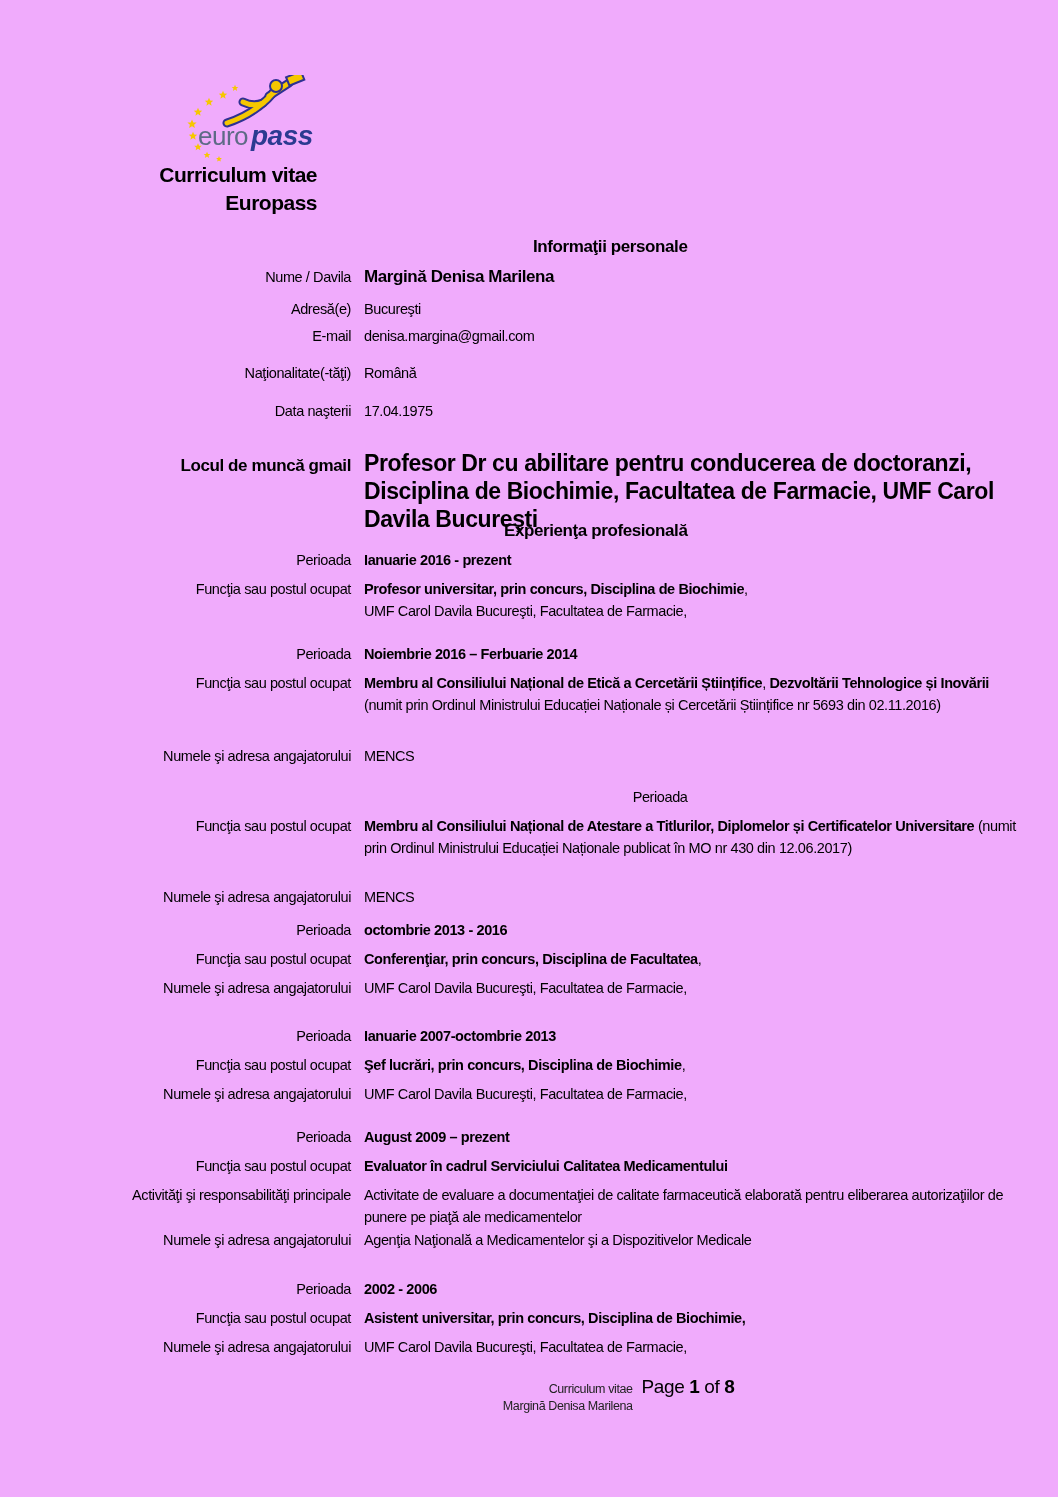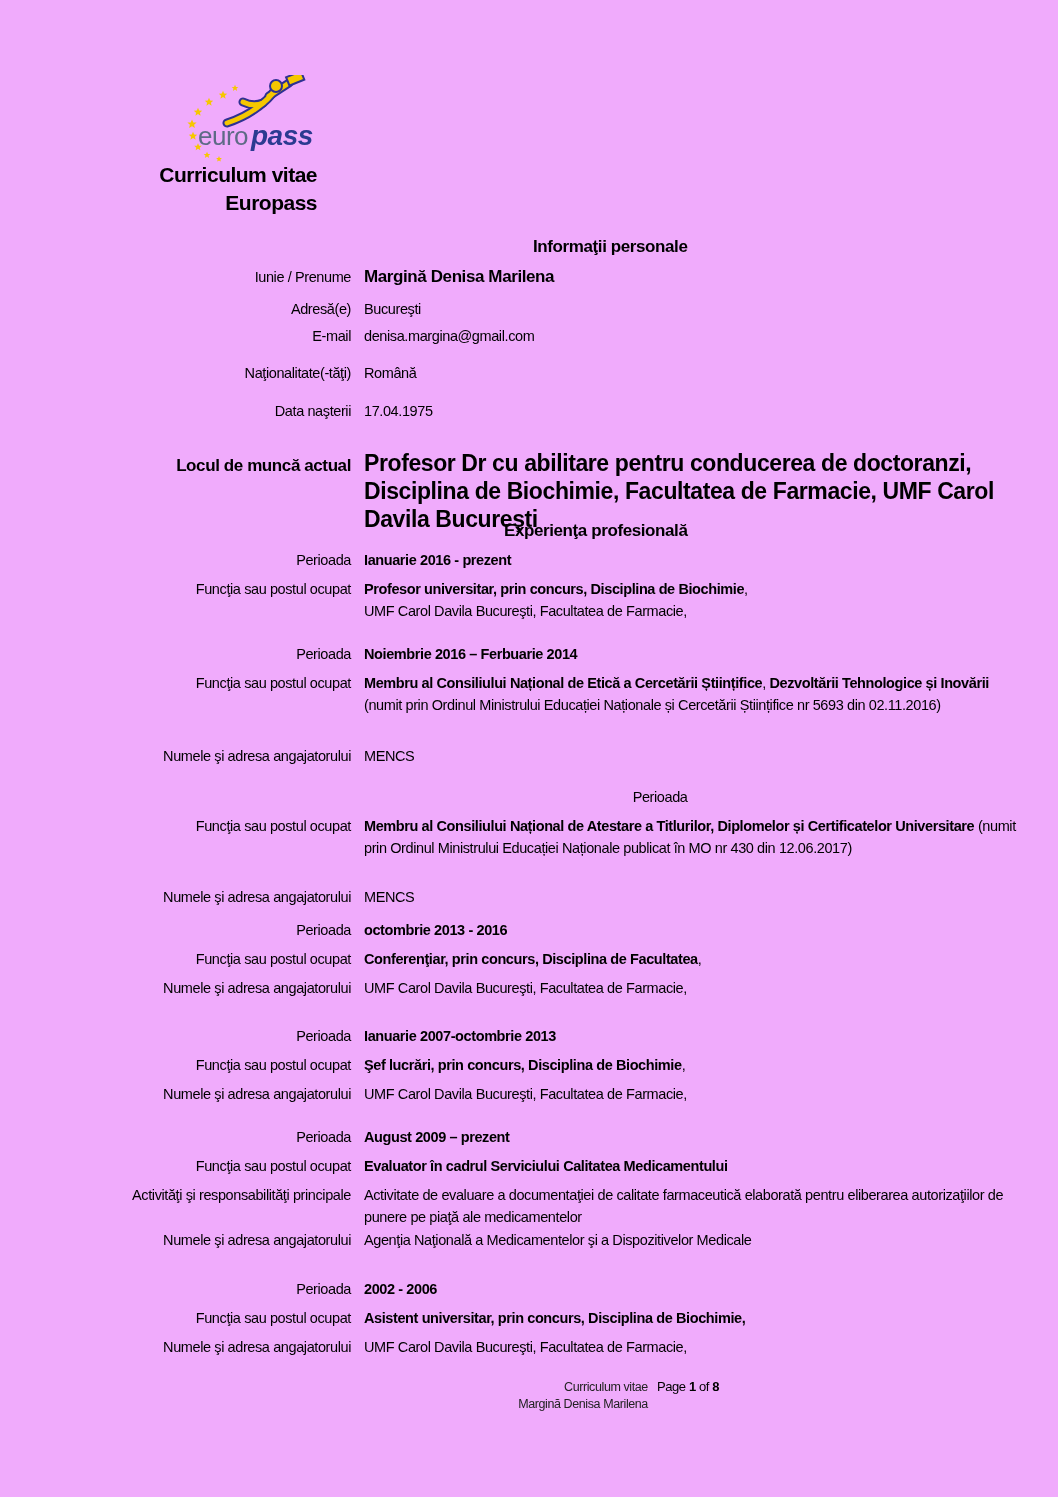--- a/index.html
+++ b/index.html
@@ -36,21 +36,21 @@
   }
   .logo{position:absolute;left:185px;top:75px;}
   .logo-euro{font-family:"Liberation Sans",sans-serif;font-size:26px;fill:#5e6a86;letter-spacing:-0.5px;}
   .logo-pass{font-family:"Liberation Sans",sans-serif;font-size:28px;font-weight:700;font-style:italic;fill:#2b3a91;letter-spacing:-0.5px;}
   .footer-row{align-items:baseline;}
   .footer-left{
     flex:none;width:317px;text-align:right;
     font-size:12.5px;line-height:17px;color:#222;
   }
   .footer-page{
-    flex:none;margin-left:9px;font-size:13px;line-height:17px;
+    flex:none;margin-left:9px;font-size:19px;line-height:17px;
   }
 </style>
 </head>
 <body>
 
 <div class="page">
 
   <svg class="logo" width="165" height="88" viewBox="0 0 165 88">
     <defs>
       <path id="star" d="M0,-4.2 L1.2,-1.4 4.2,-1.3 1.9,0.7 2.6,3.7 0,2 -2.6,3.7 -1.9,0.7 -4.2,-1.3 -1.2,-1.4 Z" fill="#f6c700"></path>
@@ -87,21 +87,21 @@
   <div class="title">
     <div>Curriculum vitae</div>
     <div>Europass</div>
   </div>
 
   <div class="row" style="top:236px">
     <div class="lbl heading">Informaţii personale</div>
   </div>
 
   <div class="row" style="top:266px">
-    <div class="lbl">Iunie / Prenume</div>
+    <div class="lbl">Nume / Davila</div>
     <div class="val name-val">Margină Denisa Marilena</div>
   </div>
 
   <div class="row" style="top:298px">
     <div class="lbl">Adresă(e)</div>
     <div class="val">Bucureşti</div>
   </div>
 
   <div class="row" style="top:325px">
     <div class="lbl">E-mail</div>
@@ -112,21 +112,21 @@
     <div class="lbl">Naţionalitate(-tăţi)</div>
     <div class="val">Română</div>
   </div>
 
   <div class="row" style="top:400px">
     <div class="lbl">Data naşterii</div>
     <div class="val">17.04.1975</div>
   </div>
 
   <div class="row current" style="top:449px">
-    <div class="lbl">Locul de muncă actual</div>
+    <div class="lbl">Locul de muncă gmail</div>
     <div class="val">Profesor Dr cu abilitare pentru conducerea de doctoranzi, Disciplina de Biochimie, Facultatea de Farmacie, UMF Carol Davila Bucureşti</div>
   </div>
 
   <div class="row" style="top:520px">
     <div class="lbl heading">Experienţa profesională</div>
   </div>
 
   <div class="row" style="top:549px">
     <div class="lbl">Perioada</div>
     <div class="val b">Ianuarie 2016 - prezent</div>

